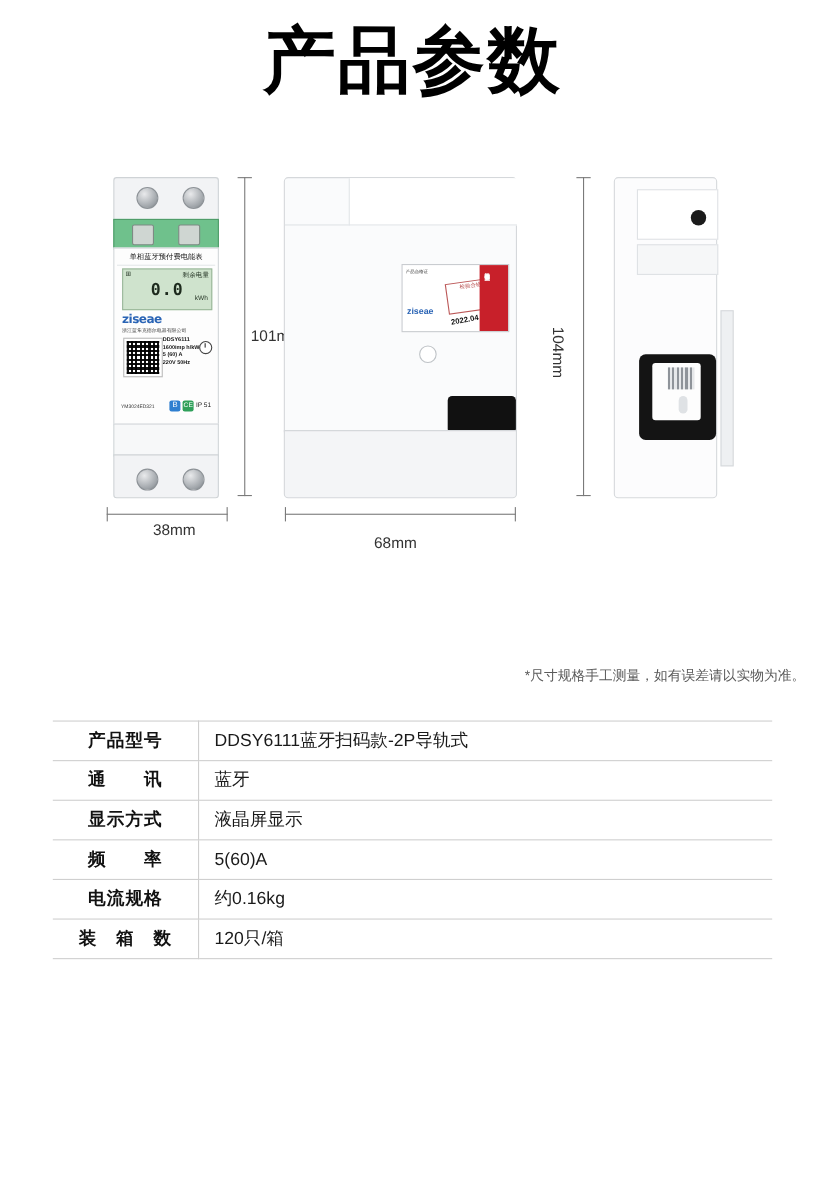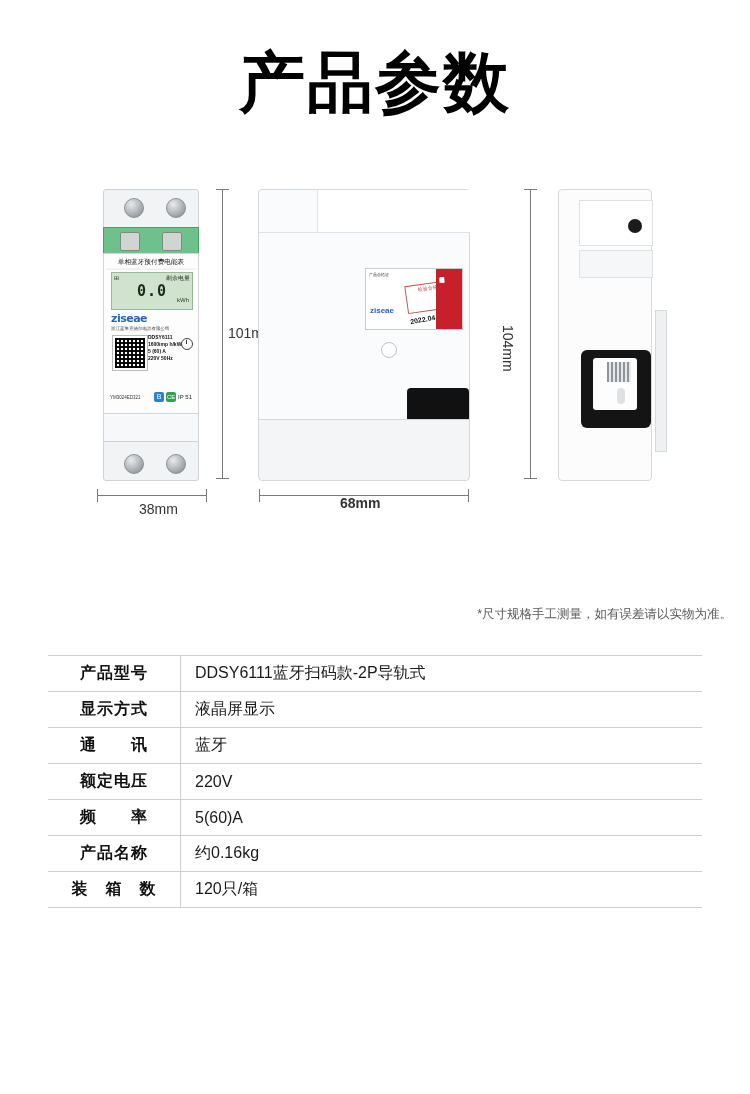--- a/index.html
+++ b/index.html
@@ -15,21 +15,21 @@
     overflow: hidden;
   }
 
   
   .page-title {
     text-align: center;
     font-size: 66px;
     font-weight: bold;
     letter-spacing: 2px;
     color: #000;
-    padding-top: 48px;
+    padding-top: 20px;
     line-height: 1.05;
     font-family: "DejaVu Sans", sans-serif;
   }
 
   
   .images-area {
     position: relative;
     height: 400px;
     margin-top: 60px;
   }
@@ -546,21 +546,21 @@
       </div>
       <div class="ms-clip"></div>
       <div class="ms-rail"></div>
     </div>
     <div class="ms-bottom"></div>
   </div>
 
   <div class="hline" style="left:259px; top:318px; width:210px;"></div>
   <div class="tick" style="left:259px; top:312px; width:1px; height:13px;"></div>
   <div class="tick" style="left:468px; top:312px; width:1px; height:13px;"></div>
-  <div class="dim-label" style="left:340px; top:318px;font-weight:bold;">68mm</div>
+  <div class="dim-label" style="left:340px; top:336px;">68mm</div>
 
   <div class="meter-back">
     <div class="mb-outline">
       <div class="mb-top">
         <div class="mb-dot"></div>
       </div>
       <div class="mb-mid"></div>
       <div class="mb-rail-slot">
         <div class="mb-rail-inner">
           <div class="mb-spring"></div>
@@ -579,37 +579,33 @@
 
 <div class="footnote">*尺寸规格手工测量，如有误差请以实物为准。</div>
 
 <table class="spec-table">
   <tbody>
     <tr>
       <td class="k">产品型号</td>
       <td class="v">DDSY6111蓝牙扫码款-2P导轨式</td>
     </tr>
     <tr>
-      <td class="k">显示方式</td>
-      <td class="v">液晶屏显示</td>
-    </tr>
-    <tr>
       <td class="k">通　　讯</td>
       <td class="v">蓝牙</td>
     </tr>
     <tr>
-      <td class="k">额定电压</td>
-      <td class="v">220V</td>
+      <td class="k">显示方式</td>
+      <td class="v">液晶屏显示</td>
     </tr>
     <tr>
       <td class="k">频　　率</td>
       <td class="v">5(60)A</td>
     </tr>
     <tr>
-      <td class="k">产品名称</td>
+      <td class="k">电流规格</td>
       <td class="v">约0.16kg</td>
     </tr>
     <tr>
       <td class="k">装　箱　数</td>
       <td class="v">120只/箱</td>
     </tr>
   </tbody>
 </table>
 
 </body></html>

